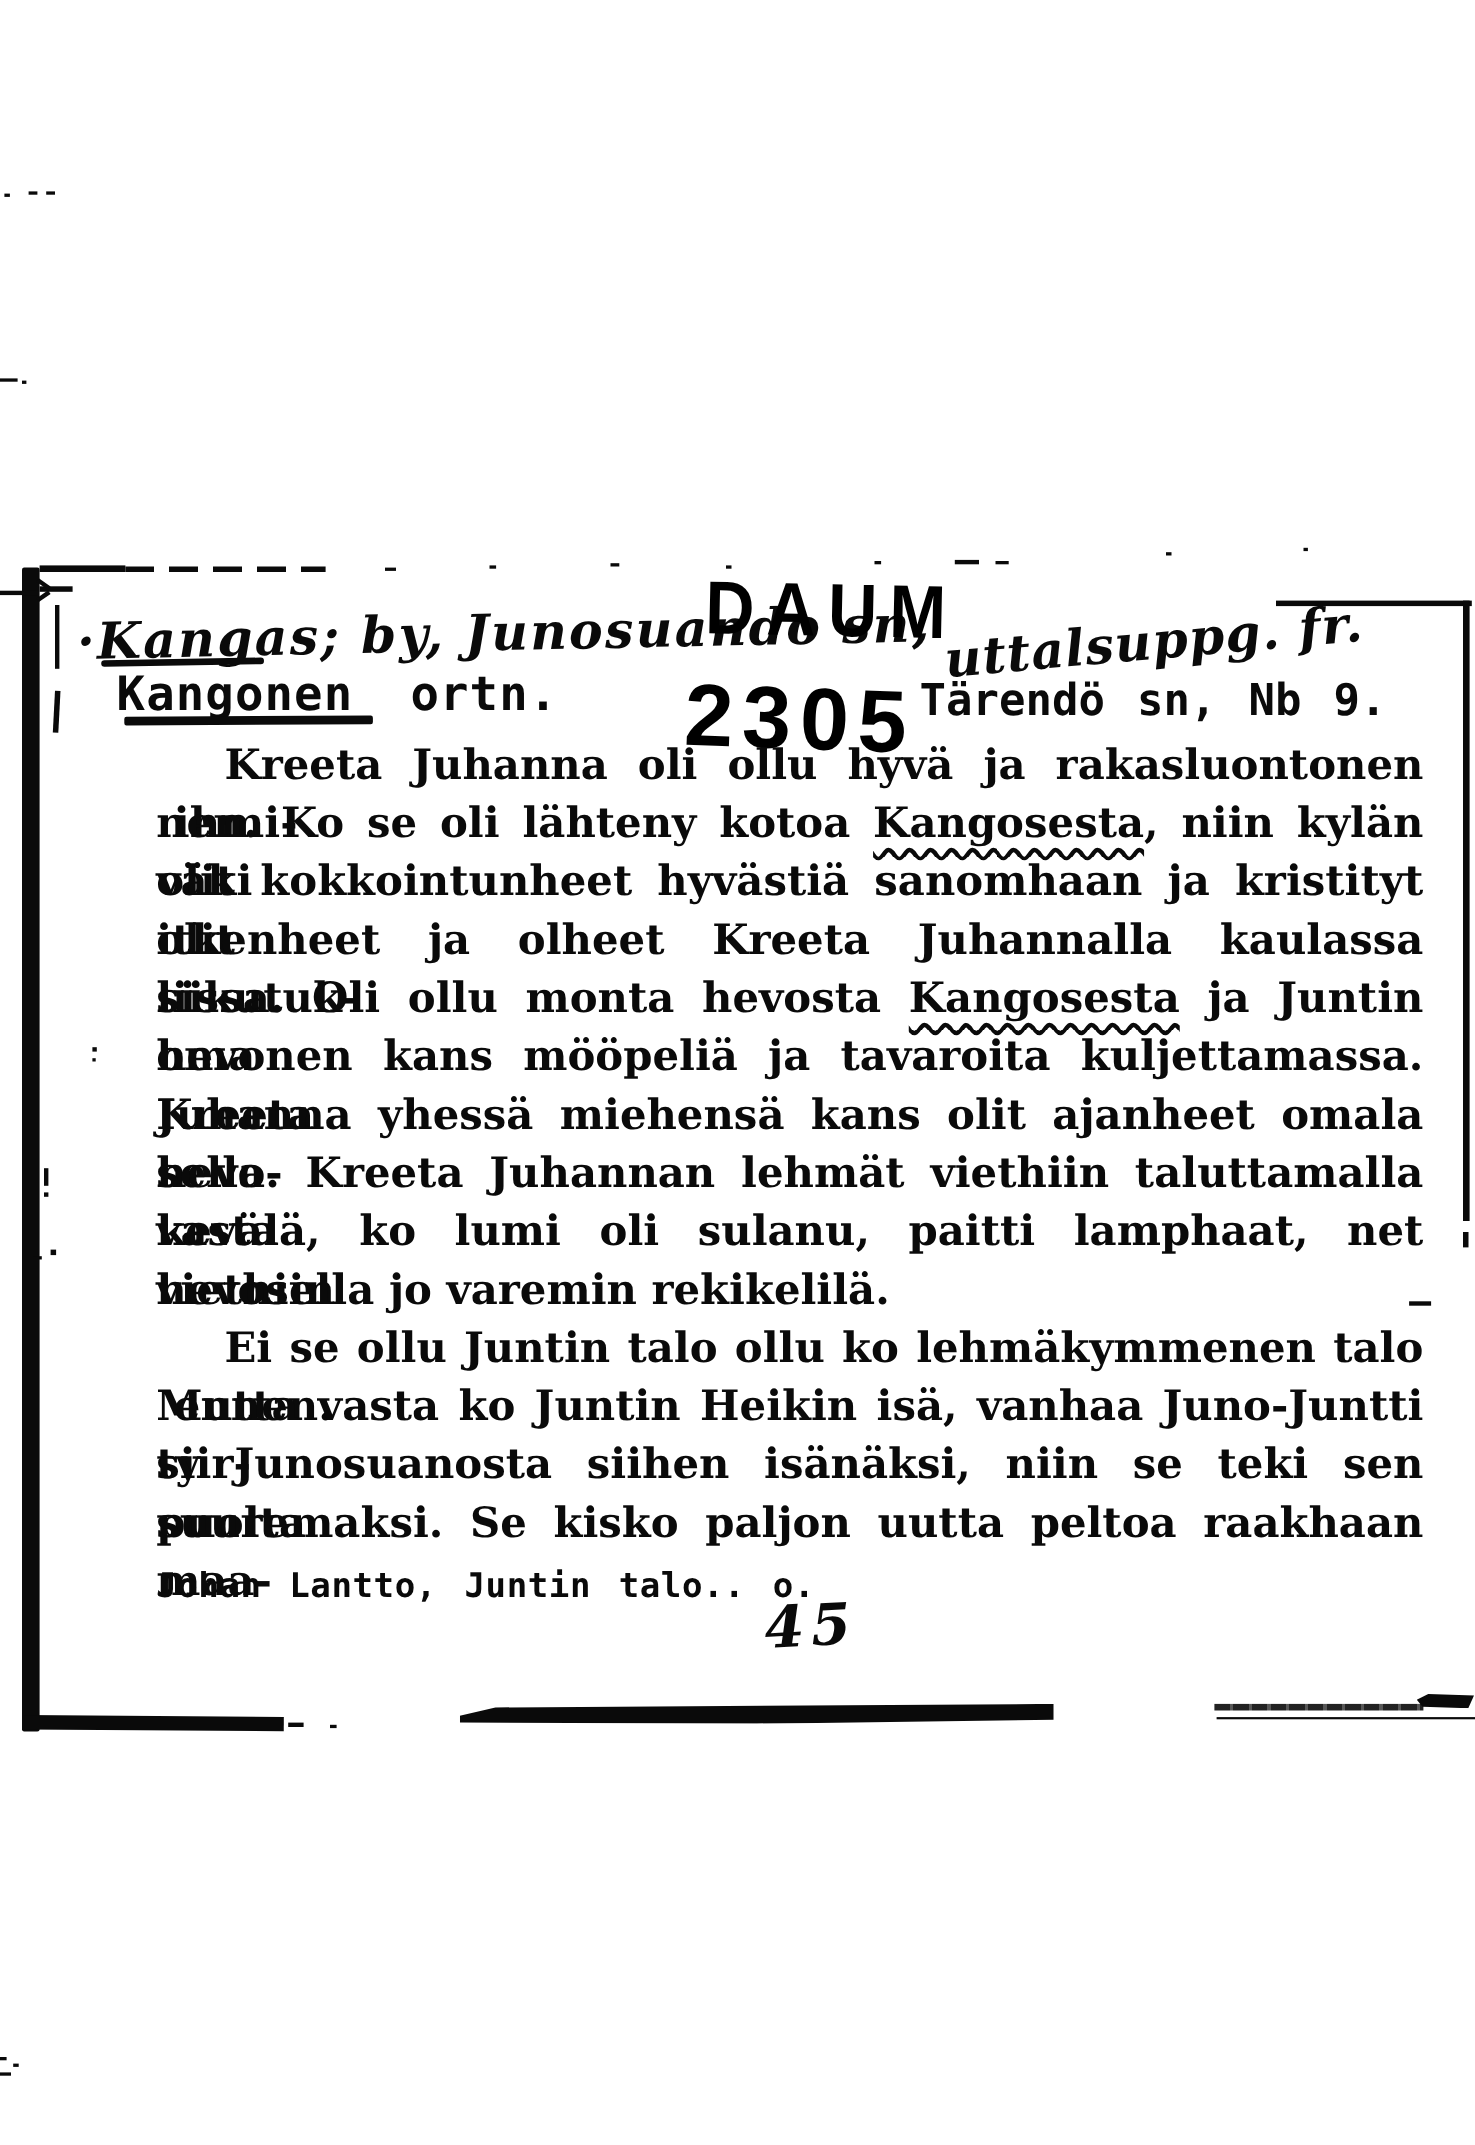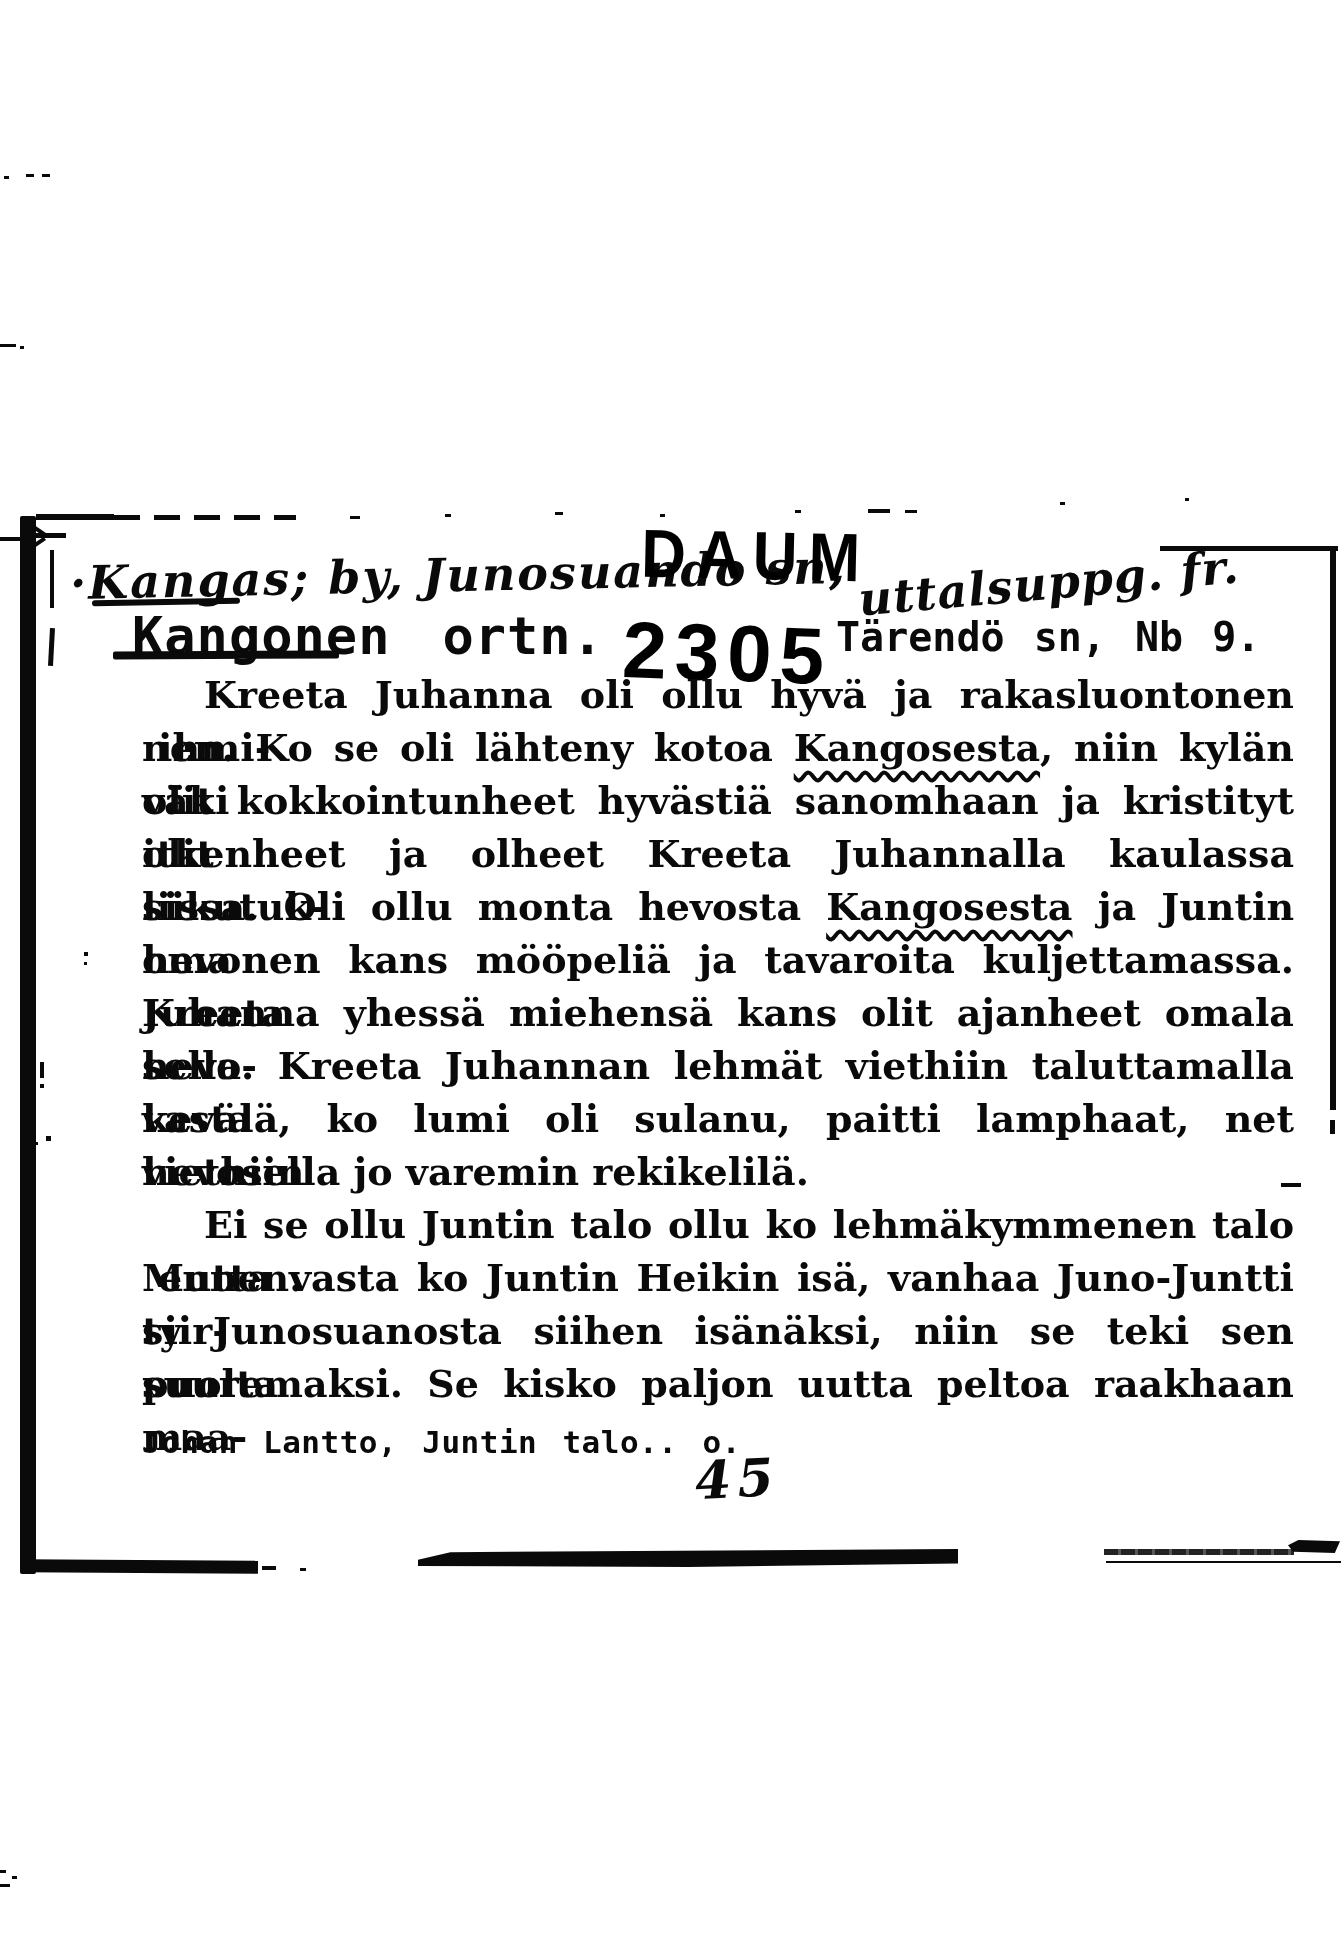--- a/index.html
+++ b/index.html
@@ -13,21 +13,21 @@
   #hw-note{left:858px;top:556px;font-size:46px;letter-spacing:1px;transform:rotate(-5deg);}
   #hw-num{left:695px;top:1448px;font-size:52px;letter-spacing:6px;transform:rotate(-3deg);}
 
   
   .stamp{position:absolute;font-family:"Liberation Sans",sans-serif;font-weight:700;color:#000;white-space:nowrap;}
   #stamp-daum{left:642px;top:514px;font-size:62px;letter-spacing:11px;transform:rotate(1.2deg) scaleY(1.1);transform-origin:left top;}
   #stamp-2305{left:624px;top:604px;font-size:80px;letter-spacing:8px;transform:rotate(2deg);transform-origin:left top;}
 
   
   .typed{position:absolute;font-family:"DejaVu Sans Mono",monospace;font-weight:700;color:#0a0a0a;white-space:nowrap;}
-  #heading{left:132px;top:606px;font-size:52px;letter-spacing:1px;}
+  #heading{left:106px;top:606px;font-size:43px;letter-spacing:1px;}
   #heading .gap{display:inline-block;width:52px;}
   #region{left:836px;top:614px;font-size:40px;word-spacing:5px;}
 
   
   #body-text{position:absolute;left:142px;top:668px;width:1152px;
     font-family:"DejaVu Serif",serif;font-weight:700;font-size:38px;
     line-height:53px;color:#0a0a0a;}
   #body-text .line{height:53px;white-space:nowrap;}
   #body-text .line.justify{white-space:normal;text-align:justify;text-align-last:justify;}
   #body-text .line.indent{padding-left:46px;}

